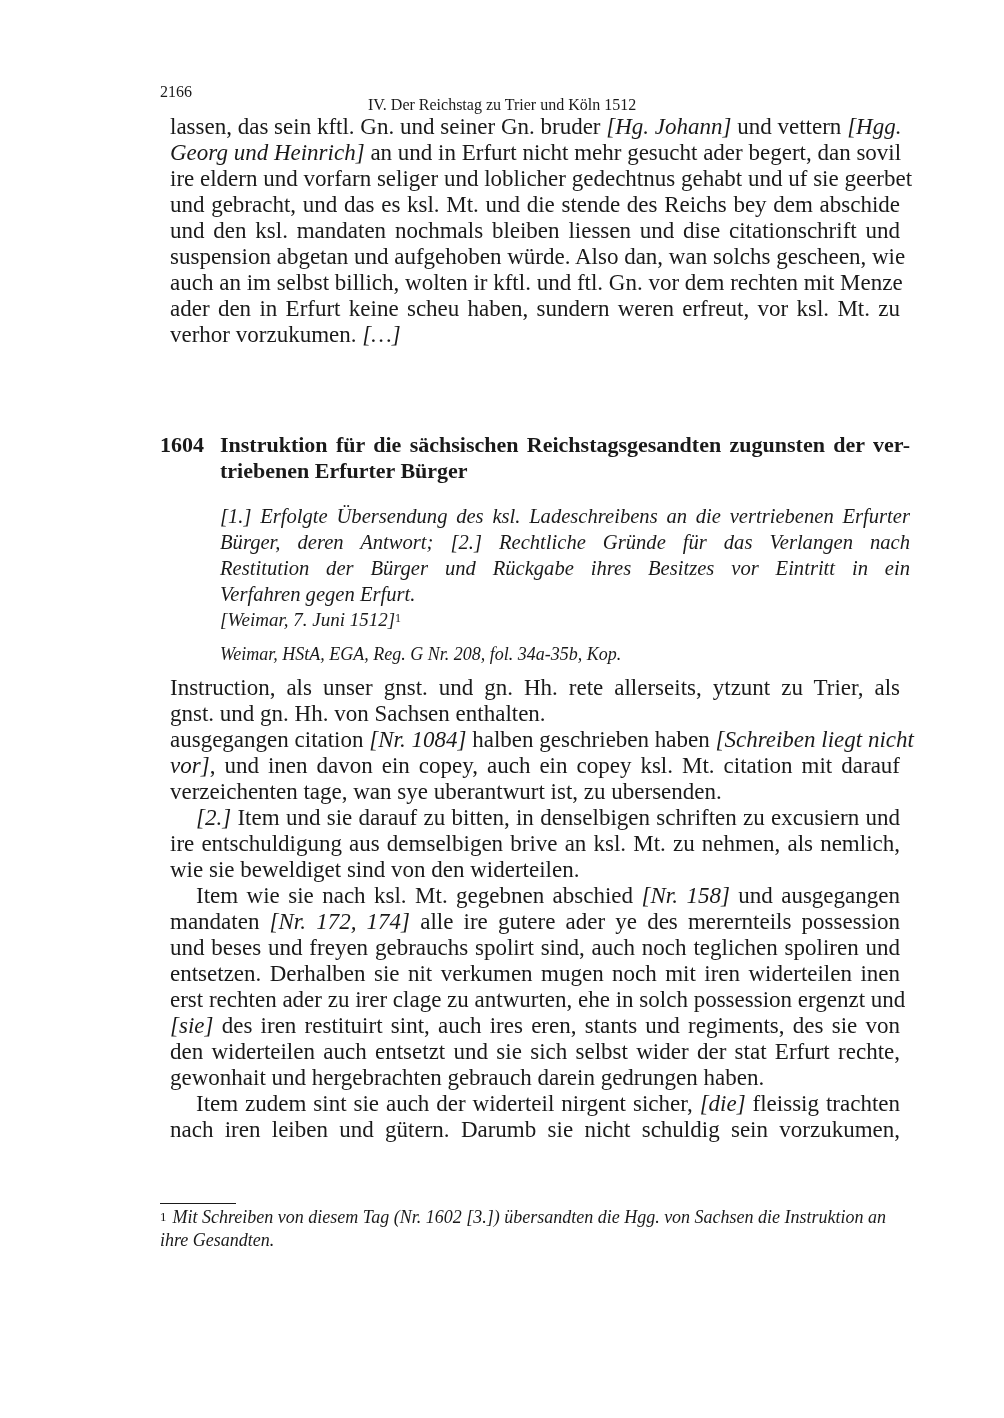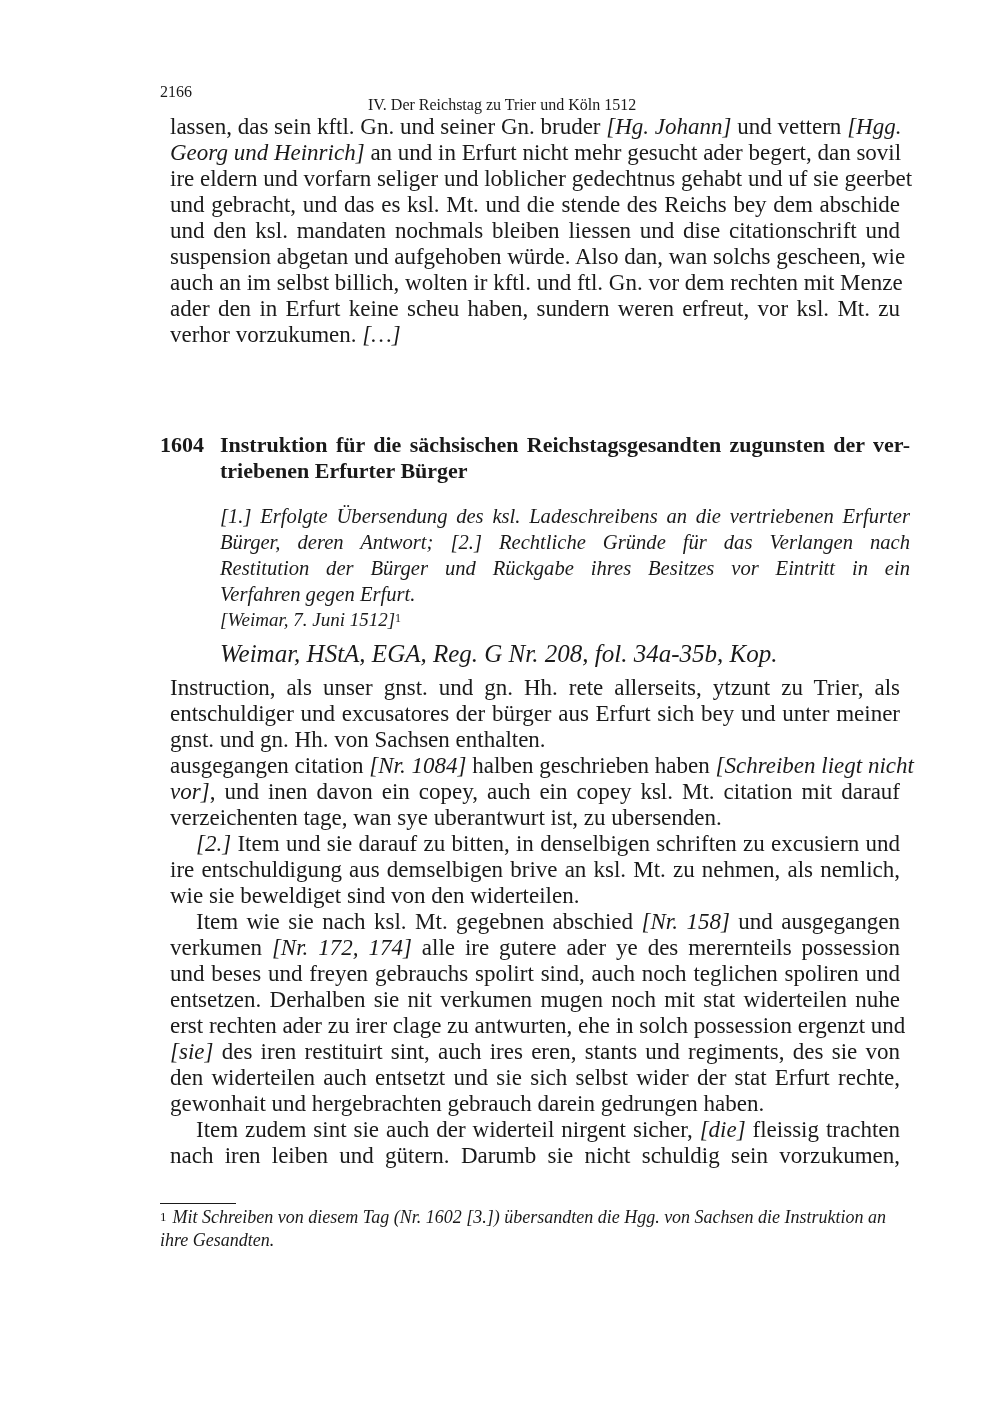--- a/index.html
+++ b/index.html
@@ -93,21 +93,21 @@
       font-style: normal;
       font-size: 12px;
       vertical-align: top;
       position: relative;
       top: -2px;
     }
     .source {
       margin-left: 60px;
       margin-top: 8px;
       font-style: italic;
-      font-size: 25px;
+      font-size: 18px;
       line-height: 26px;
     }
     .main-text {
       margin-top: 8px;
     }
     .footnote-rule {
       position: absolute;
       left: 160px;
       top: 1203px;
       width: 76px;
@@ -169,32 +169,31 @@
   </div>
 
   <div class="dateline">
     <span>[Weimar, 7. Juni 1512]</span><sup>1</sup>
   </div>
 
   <div class="source">Weimar, HStA, EGA, Reg. G Nr. 208, fol. 34a-35b, Kop.</div>
 
   <div class="body-text main-text" id="main-text">
       <span class="line"><span>Instruction, als unser gnst. und gn. Hh. rete allerseits, ytzunt zu Trier, als</span></span>
-      <span class="line"><span>entschuldiger und excusatores der bürger aus Erfurt sich bey und unter meiner</span></span>
       <span class="line last"><span>gnst. und gn. Hh. von Sachsen enthalten.</span></span>
       <span class="line"><span>ausgegangen citation </span><i>[Nr. 1084]</i><span> halben geschrieben haben </span><i>[Schreiben liegt nicht</i></span>
       <span class="line"><i>vor]</i><span>, und inen davon ein copey, auch ein copey ksl. Mt. citation mit darauf</span></span>
       <span class="line last"><span>verzeichenten tage, wan sye uberantwurt ist, zu ubersenden.</span></span>
       <span class="line indent"><i>[2.]</i><span> Item und sie darauf zu bitten, in denselbigen schriften zu excusiern und</span></span>
       <span class="line"><span>ire entschuldigung aus demselbigen brive an ksl. Mt. zu nehmen, als nemlich,</span></span>
       <span class="line last"><span>wie sie beweldiget sind von den widerteilen.</span></span>
       <span class="line indent"><span>Item wie sie nach ksl. Mt. gegebnen abschied </span><i>[Nr. 158]</i><span> und ausgegangen</span></span>
-      <span class="line"><span>verkumen </span><i>[Nr. 172, 174]</i><span> alle ire gutere ader ye des merernteils possession</span></span>
+      <span class="line"><span>mandaten </span><i>[Nr. 172, 174]</i><span> alle ire gutere ader ye des merernteils possession</span></span>
       <span class="line"><span>und beses und freyen gebrauchs spolirt sind, auch noch teglichen spoliren und</span></span>
-      <span class="line"><span>entsetzen. Derhalben sie nit verkumen mugen noch mit stat widerteilen nuhe</span></span>
+      <span class="line"><span>entsetzen. Derhalben sie nit verkumen mugen noch mit iren widerteilen inen</span></span>
       <span class="line"><span>erst rechten ader zu irer clage zu antwurten, ehe in solch possession ergenzt und</span></span>
       <span class="line"><i>[sie]</i><span> des iren restituirt sint, auch ires eren, stants und regiments, des sie von</span></span>
       <span class="line"><span>den widerteilen auch entsetzt und sie sich selbst wider der stat Erfurt rechte,</span></span>
       <span class="line last"><span>gewonhait und hergebrachten gebrauch darein gedrungen haben.</span></span>
       <span class="line indent"><span>Item zudem sint sie auch der widerteil nirgent sicher, </span><i>[die]</i><span> fleissig trachten</span></span>
       <span class="line"><span>nach iren leiben und gütern. Darumb sie nicht schuldig sein vorzukumen,</span></span>
     </div>
 </div>
 
 <div class="footnote-rule"></div>

